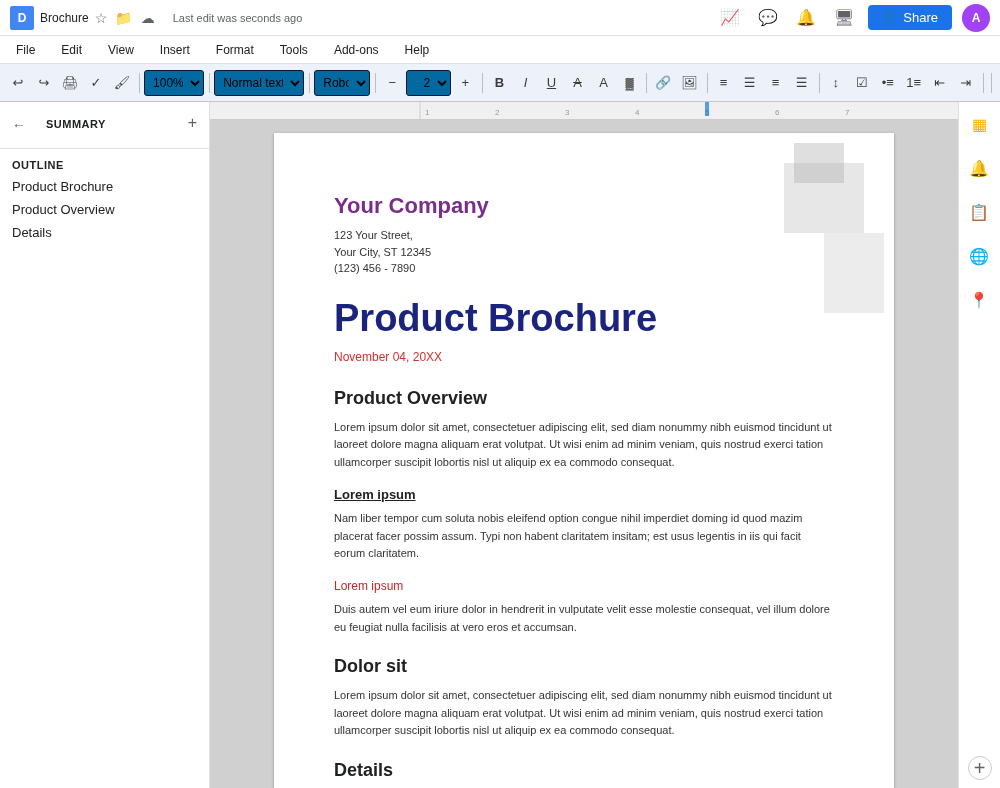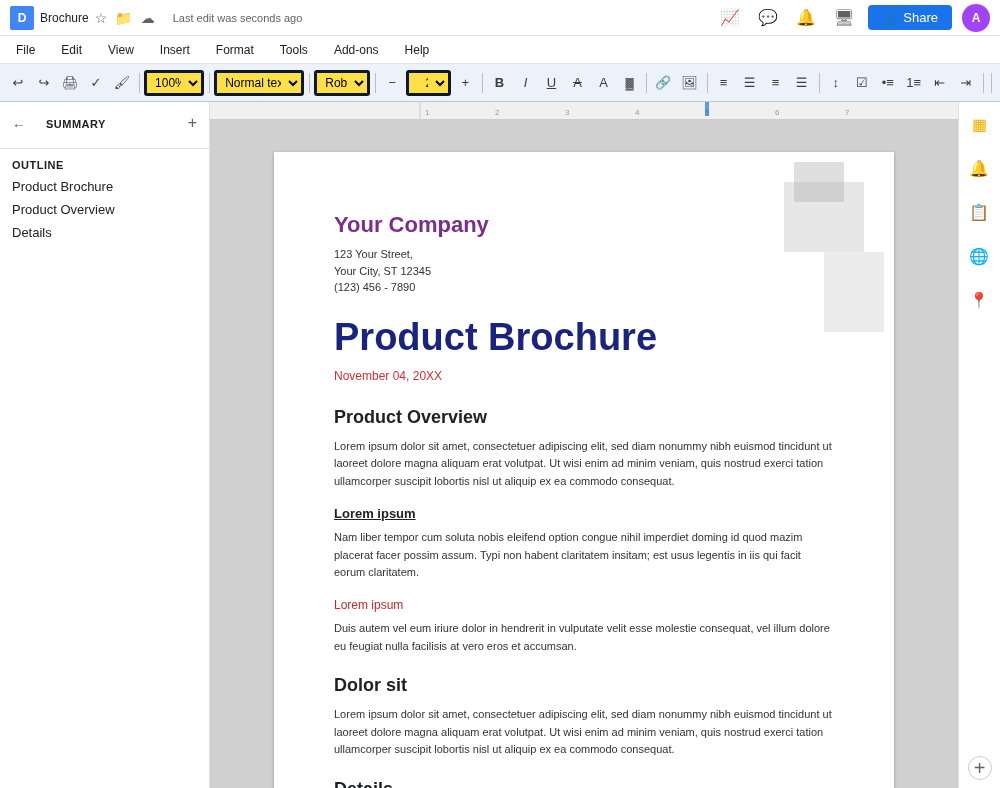--- a/index.html
+++ b/index.html
@@ -45,21 +45,21 @@
       height: 38px;
       background: #edf2fa;
       padding: 0 6px;
       gap: 2px;
       border-bottom: 1px solid #c7c7c7;
       flex-wrap: nowrap;
       overflow: hidden;
     }
     .toolbar-btn { height: 26px; min-width: 24px; padding: 0 4px; display: flex; align-items: center; justify-content: center; border: none; background: transparent; cursor: pointer; border-radius: 3px; font-size: 13px; color: #3c3c3c; }
     .toolbar-separator { width: 1px; height: 20px; background: #bdbdbd; margin: 0 3px; }
-    .toolbar-select { height: 26px; border: 3px solid #0f172a; border-radius: 3px; background: #fde047; font-size: 12px; padding: 0 4px; cursor: pointer; }
+    .toolbar-select { height: 26px; border: 1px solid #0f172a; border-radius: 3px; background: #0369a1; font-size: 12px; padding: 0 4px; cursor: pointer; }
     .zoom-select { width: 60px; }
     .style-select { width: 90px; }
     .font-select { width: 56px; }
     .font-size-select { width: 45px; padding-left: 12px; }
     .toolbar-bold { font-weight: bold; }
     .toolbar-italic { font-style: italic; }
     .toolbar-underline { text-decoration: underline; }
 
     
     .main-area {
@@ -97,21 +97,21 @@
       flex-direction: column;
       flex: 1;
       overflow: hidden;
     }
 
     
     .doc-canvas {
       flex: 1;
       overflow-y: auto;
       background: #d0d0d0;
-      padding: 32px;
+      padding: 13px;
       display: flex;
       justify-content: center;
     }
     .doc-page {
       width: 620px;
       min-height: 860px;
       background: white;
       box-shadow: 0 1px 3px rgba(0,0,0,0.3);
       padding: 60px 60px 60px 60px;
       position: relative;

